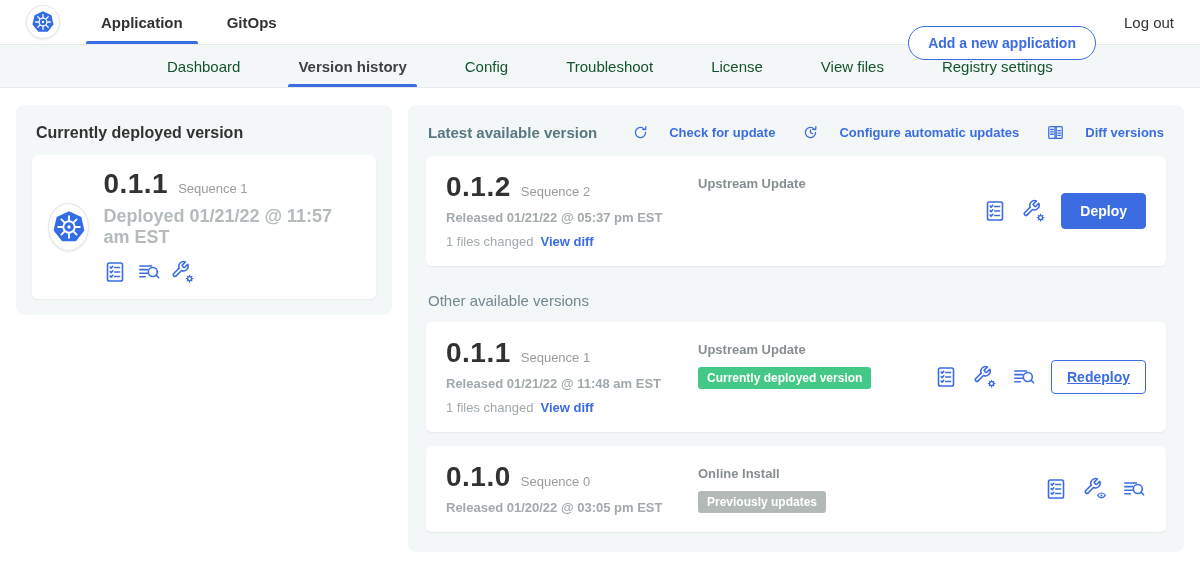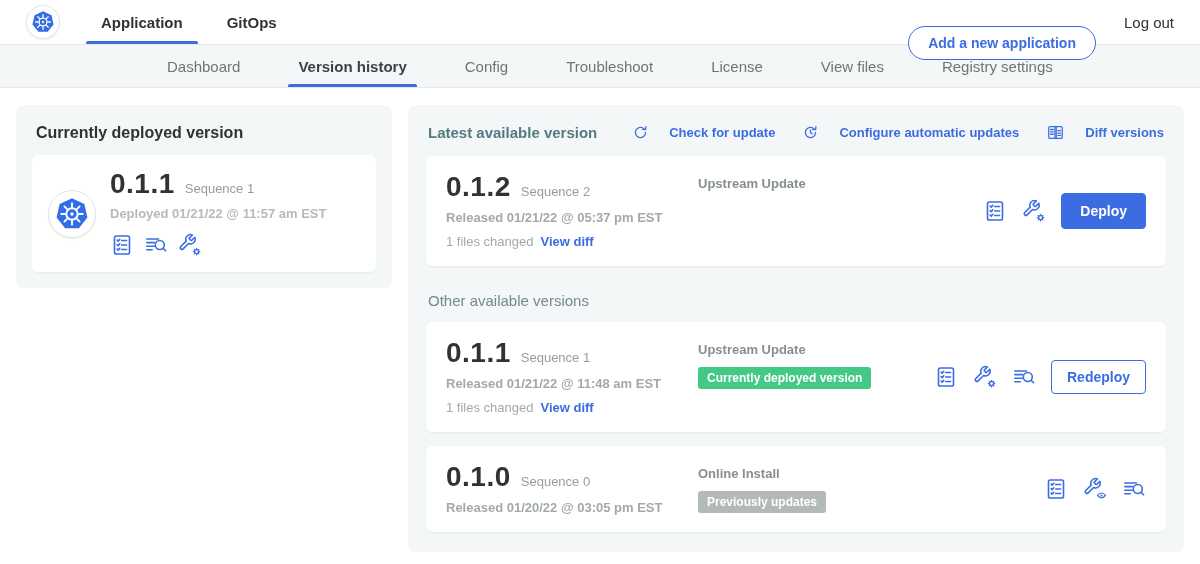--- a/index.html
+++ b/index.html
@@ -27,37 +27,37 @@
   .topbar-right{margin-left:auto;display:flex;align-items:center;gap:28px;}
   .pill-btn{background:#fff;border:1px solid var(--blue);color:var(--blue);
     font-size:14px;font-weight:700;padding:8px 19px;border-radius:999px;cursor:pointer;
     font-family:inherit;margin-top:42px;}
   .logout{font-size:15px;color:var(--dark);cursor:pointer;}
 
   
   .subnav{height:43px;background:var(--panel);border-bottom:1px solid var(--border);
     display:flex;align-items:stretch;padding-left:138px;}
   .sub-tab{position:relative;display:flex;align-items:center;padding:0 29px;
-    font-size:15px;color:#737373;cursor:pointer;}
+    font-size:15px;color:#14532d;cursor:pointer;}
   .sub-tab.active{color:#3d4144;font-weight:700;}
   .sub-tab.active::after{content:"";position:absolute;left:19px;right:19px;bottom:0;height:3px;
     background:var(--blue);border-radius:2px 2px 0 0;}
 
   
   .main{display:flex;align-items:flex-start;gap:16px;padding:17px 16px;}
 
   .current-card{width:376px;background:var(--panel);border-radius:8px;padding:14px 16px 16px;}
   .current-card h2{font-size:16px;font-weight:700;margin:5px 4px 13px;}
   .current-inner{background:#fff;border-radius:6px;box-shadow:0 1px 2px rgba(0,0,0,.06);
     padding:15px 16px;display:flex;align-items:flex-start;}
   .logo-badge.lg{width:48px;height:48px;margin:0 14px 0 0;}
   .ver-line{display:flex;align-items:baseline;}
   .ver-num{font-size:28px;font-weight:700;letter-spacing:.5px;line-height:1;}
   .ver-seq{font-size:13px;color:var(--gray);margin-left:10px;}
-  .deployed{font-size:13px;font-weight:600;color:var(--lightgray);margin-top:8px;}
+  .deployed{font-size:18px;font-weight:600;color:var(--lightgray);margin-top:8px;}
   .icon-row{display:flex;align-items:center;gap:10px;margin-top:12px;}
 
   .panel{flex:1;background:var(--panel);border-radius:8px;padding:16px 18px 20px;min-height:424px;}
   .panel-head{display:flex;align-items:center;margin:2px 2px 14px;}
   .panel-head h2{font-size:15px;font-weight:600;color:var(--muted);}
   .panel-actions{margin-left:auto;display:flex;align-items:center;gap:27px;}
   .action-link{display:flex;align-items:center;gap:20px;font-size:13px;font-weight:700;
     color:var(--blue);cursor:pointer;}
   .other-head{font-size:15px;font-weight:500;color:#74888f;margin:26px 2px 13px;}
 
@@ -70,21 +70,21 @@
   .view-diff{color:var(--blue);font-weight:700;margin-left:7px;cursor:pointer;}
   .v-mid{flex:1;padding-top:3px;}
   .source{font-size:13px;font-weight:700;color:#878e92;}
   .badge{display:inline-block;margin-top:10px;padding:4px 9px;border-radius:3px;
     font-size:12px;font-weight:700;color:#fff;}
   .badge.green{background:var(--green);}
   .badge.gray{background:var(--graybadge);}
   .v-right{display:flex;align-items:center;gap:15px;align-self:center;}
   .btn{font-family:inherit;font-size:14px;font-weight:700;border-radius:4px;cursor:pointer;text-align:center;}
   .btn.primary{background:var(--blue);color:#fff;border:1px solid var(--blue);padding:9px 18px;}
-  .btn.outline{background:#fff;color:var(--blue);border:1px solid var(--blue);padding:8px 15px;}
+  .btn.outline{background:#fff;color:var(--blue);border:1px solid var(--blue);padding:8px 15px;text-decoration:underline;}
   .hidden-defs{position:absolute;width:0;height:0;overflow:hidden;}
 </style>
 </head>
 <body>
 
 <svg class="hidden-defs" aria-hidden="true">
   <defs>
     <symbol id="sym-k8s" viewBox="0 0 24 24">
       <polygon points="12,2 19.8,5.76 21.74,14.2 16.34,20.97 7.66,20.97 2.26,14.2 4.2,5.76" fill="currentColor"></polygon>
       <circle cx="12" cy="12" r="3.6" fill="none" stroke="#fff" stroke-width="1.2"></circle>

